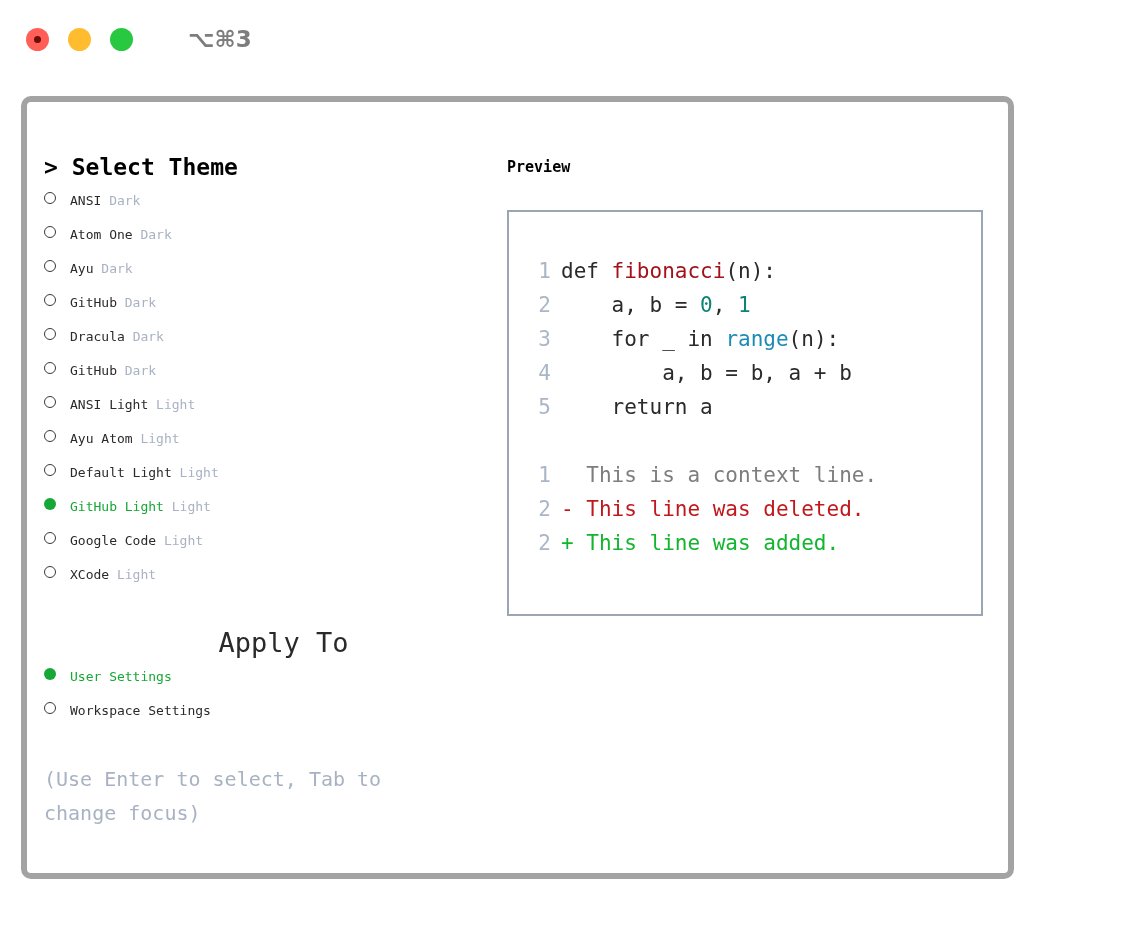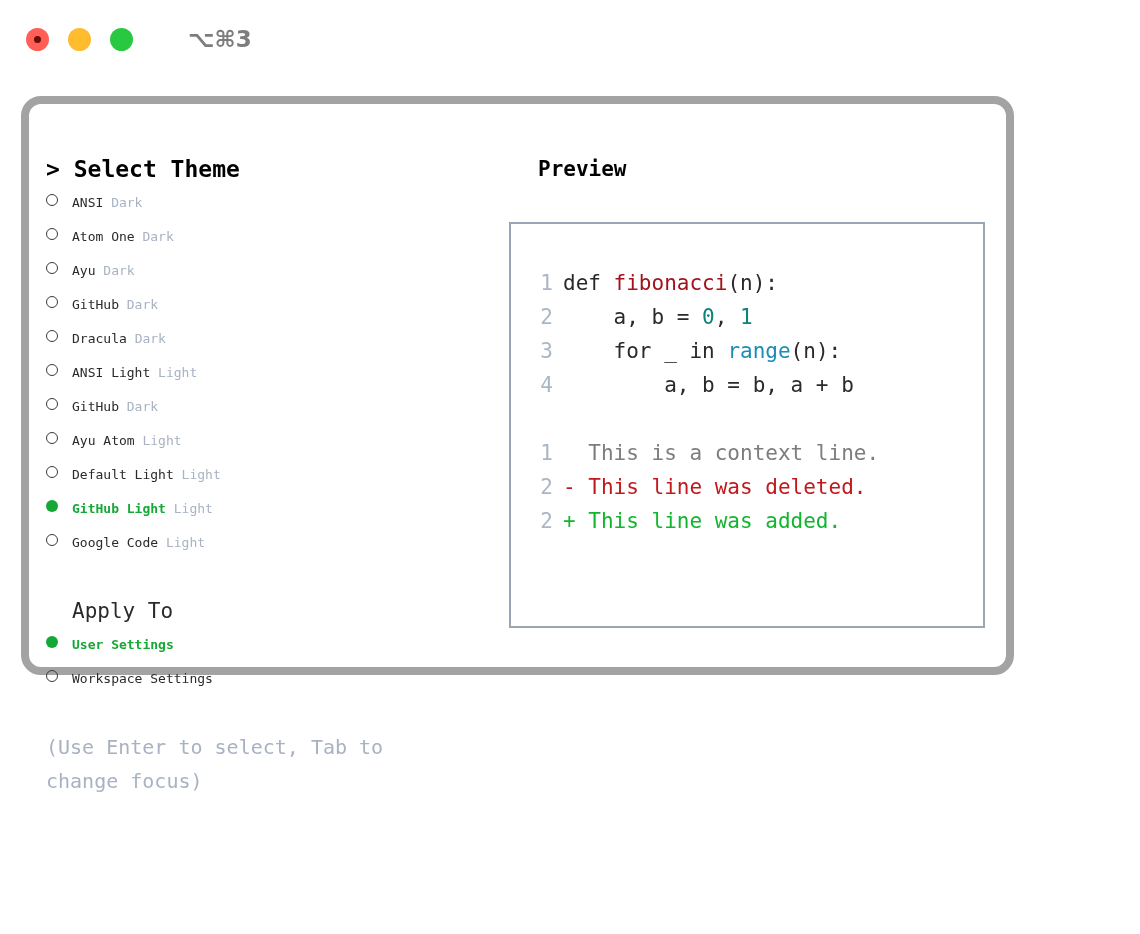--- a/index.html
+++ b/index.html
@@ -55,23 +55,23 @@
     letter-spacing: 0px;
     font-family: "DejaVu Sans", "Liberation Sans", sans-serif;
   }
 
   
   .panel {
     position: absolute;
     left: 21px;
     top: 96px;
     width: 993px;
-    height: 579px;
-    border: 8px solid #a3a3a3;
-    border-radius: 20px;
+    height: 783px;
+    border: 6px solid #a3a3a3;
+    border-radius: 10px;
     box-sizing: border-box;
     background: #ffffff;
   }
   .panel-inner {
     display: flex;
     padding: 48px 0 0 0;
     height: 100%;
     box-sizing: border-box;
   }
 
@@ -101,57 +101,57 @@
   }
   .dot-filled, .dot-hollow {
     display: inline-block;
     width: 12px;
     height: 12px;
     border-radius: 50%;
     vertical-align: 1px;
   }
   .dot-filled { background: #16a836; }
   .dot-hollow { border: 1.6px solid #3a3a3a; box-sizing: border-box; }
-  .opt.selected .label { color: #16a836; font-weight: bold; }
+  .opt.selected .label { color: #16a836; }
   .opt .label { color: #2a2a2a; }
   .opt .tag {
     color: #a8b2c2;
   }
   .applyto-head {
-    font-size: 21px;
+    font-size: 27px;
     line-height: 34px;
     color: #2a2a2a;
     white-space: pre;
     padding-left: 26px;
+    text-align: center;
   }
   .spacer-line { height: 34px; }
   .hint {
     font-size: 20px;
     line-height: 34px;
     color: #a8b2c2;
     width: 400px;
     white-space: pre-wrap;
   }
 
   
   .right-col {
     flex: 1;
     padding-left: 10px;
     box-sizing: border-box;
   }
   .preview-title {
-    font-size: 21px;
+    font-size: 15px;
     font-weight: bold;
     color: #000000;
     line-height: 34px;
     white-space: pre;
-    margin-left: 29px;
   }
   .preview-box {
-    margin-top: 36px;
+    margin-top: 26px;
     width: 476px;
     height: 406px;
     border: 2px solid #9aa6b4;
     box-sizing: border-box;
     padding: 42px 0 0 18px;
     background: #ffffff;
   }
   .code-line {
     font-size: 21px;
     line-height: 34px;
@@ -192,26 +192,27 @@
     <div class="left-col">
 
       <div class="section-head">&gt; Select Theme</div>
 
       <div id="theme-list">
           <div class="opt"><span class="marker"><span class="dot-hollow"></span></span><span class="label">ANSI</span><span> </span><span class="tag">Dark</span></div>
           <div class="opt"><span class="marker"><span class="dot-hollow"></span></span><span class="label">Atom One</span><span> </span><span class="tag">Dark</span></div>
           <div class="opt"><span class="marker"><span class="dot-hollow"></span></span><span class="label">Ayu</span><span> </span><span class="tag">Dark</span></div>
           <div class="opt"><span class="marker"><span class="dot-hollow"></span></span><span class="label">GitHub</span><span> </span><span class="tag">Dark</span></div>
           <div class="opt"><span class="marker"><span class="dot-hollow"></span></span><span class="label">Dracula</span><span> </span><span class="tag">Dark</span></div>
+          <div class="opt"><span class="marker"><span class="dot-hollow"></span></span><span class="label">GitHub</span><span> </span><span class="tag">Dark</span></div>
           <div class="opt"><span class="marker"><span class="dot-hollow"></span></span><span class="label">ANSI Light</span><span> </span><span class="tag">Light</span></div>
-          <div class="opt"><span class="marker"><span class="dot-hollow"></span></span><span class="label">GitHub</span><span> </span><span class="tag">Dark</span></div>
           <div class="opt"><span class="marker"><span class="dot-hollow"></span></span><span class="label">Ayu Atom</span><span> </span><span class="tag">Light</span></div>
           <div class="opt"><span class="marker"><span class="dot-hollow"></span></span><span class="label">Default Light</span><span> </span><span class="tag">Light</span></div>
           <div class="opt selected"><span class="marker"><span class="dot-filled"></span></span><span class="label">GitHub Light</span><span> </span><span class="tag">Light</span></div>
           <div class="opt"><span class="marker"><span class="dot-hollow"></span></span><span class="label">Google Code</span><span> </span><span class="tag">Light</span></div>
+          <div class="opt"><span class="marker"><span class="dot-hollow"></span></span><span class="label">XCode</span><span> </span><span class="tag">Light</span></div>
         </div>
 
       <div class="spacer-line"></div>
 
       <div class="applyto-head">Apply To</div>
 
       <div id="apply-list">
           <div class="opt selected"><span class="marker"><span class="dot-filled"></span></span><span class="label">User Settings</span></div>
           <div class="opt"><span class="marker"><span class="dot-hollow"></span></span><span class="label">Workspace Settings</span></div>
         </div>
@@ -222,20 +223,21 @@
     </div>
 
     <div class="right-col">
       <div class="preview-title">Preview</div>
       <div class="preview-box">
         <div id="code-block">
             <div class="code-line"><span class="ln">1</span><span class="tok-plain">def </span><span class="tok-fn">fibonacci</span><span class="tok-plain">(n):</span></div>
             <div class="code-line"><span class="ln">2</span><span class="tok-plain">    a, b = </span><span class="tok-num">0</span><span class="tok-plain">, </span><span class="tok-num">1</span></div>
             <div class="code-line"><span class="ln">3</span><span class="tok-plain">    for _ in </span><span class="tok-call">range</span><span class="tok-plain">(n):</span></div>
             <div class="code-line"><span class="ln">4</span><span class="tok-plain">        a, b = b, a + b</span></div>
+            <div class="code-line"><span class="ln">5</span><span class="tok-plain">    return a</span></div>
           </div>
         <div class="blank-line"></div>
         <div id="diff-block">
             <div class="code-line"><span class="ln">1</span><span class="diff-ctx">  This is a context line.</span></div>
             <div class="code-line"><span class="ln">2</span><span class="diff-del">- This line was deleted.</span></div>
             <div class="code-line"><span class="ln">2</span><span class="diff-add">+ This line was added.</span></div>
           </div>
       </div>
     </div>
 

